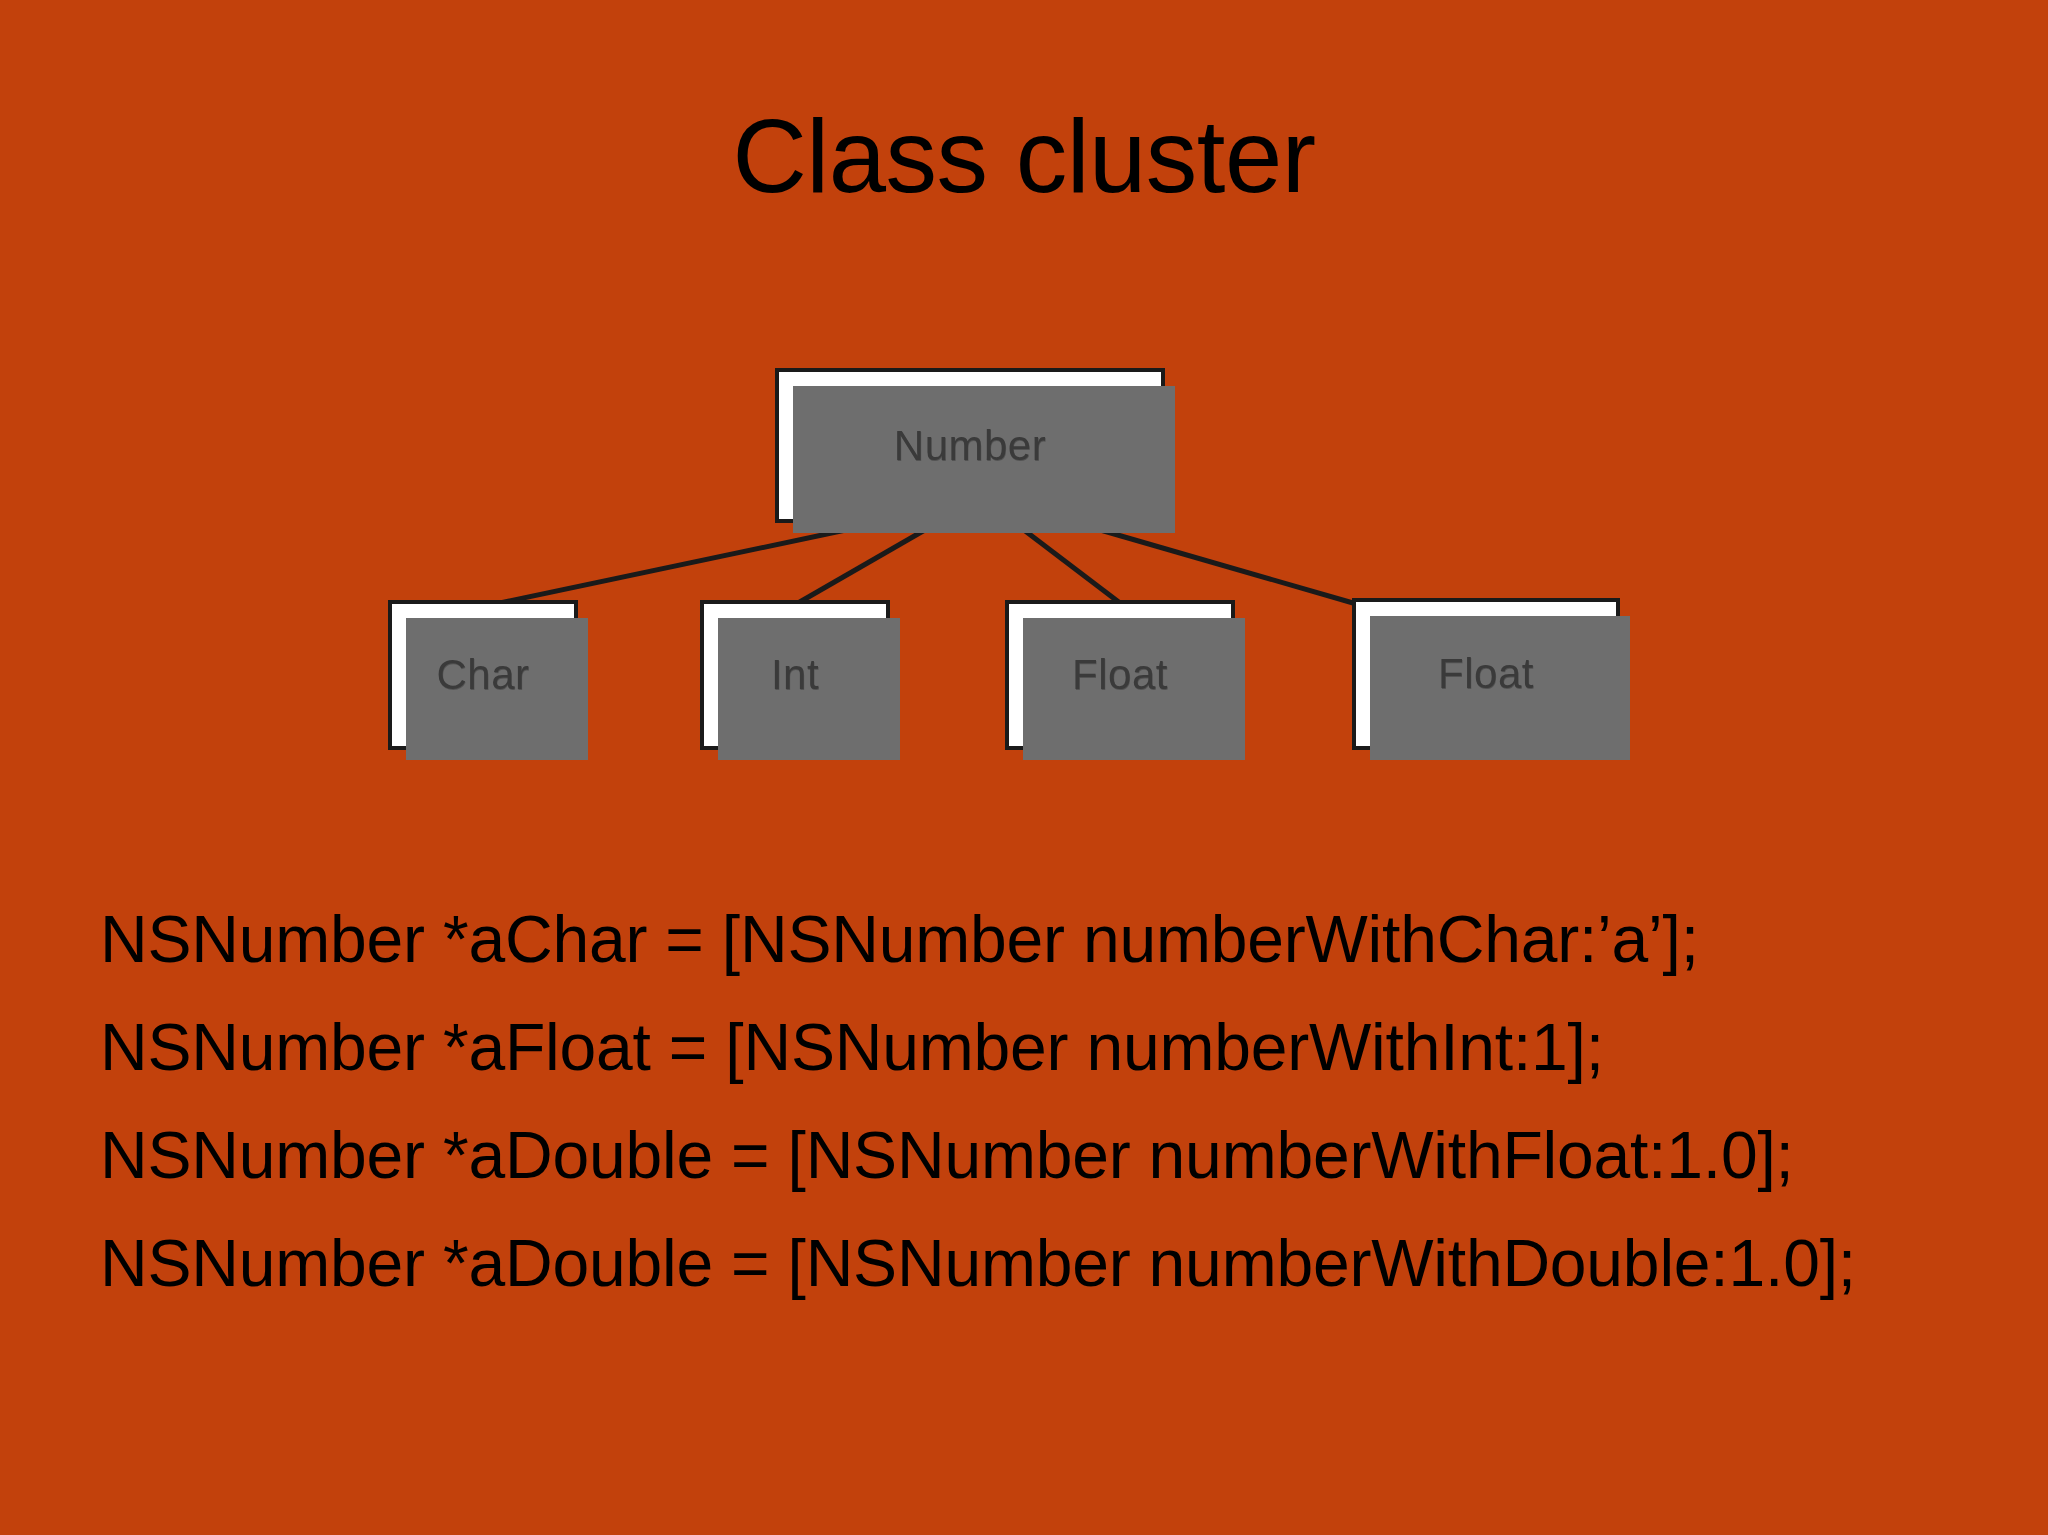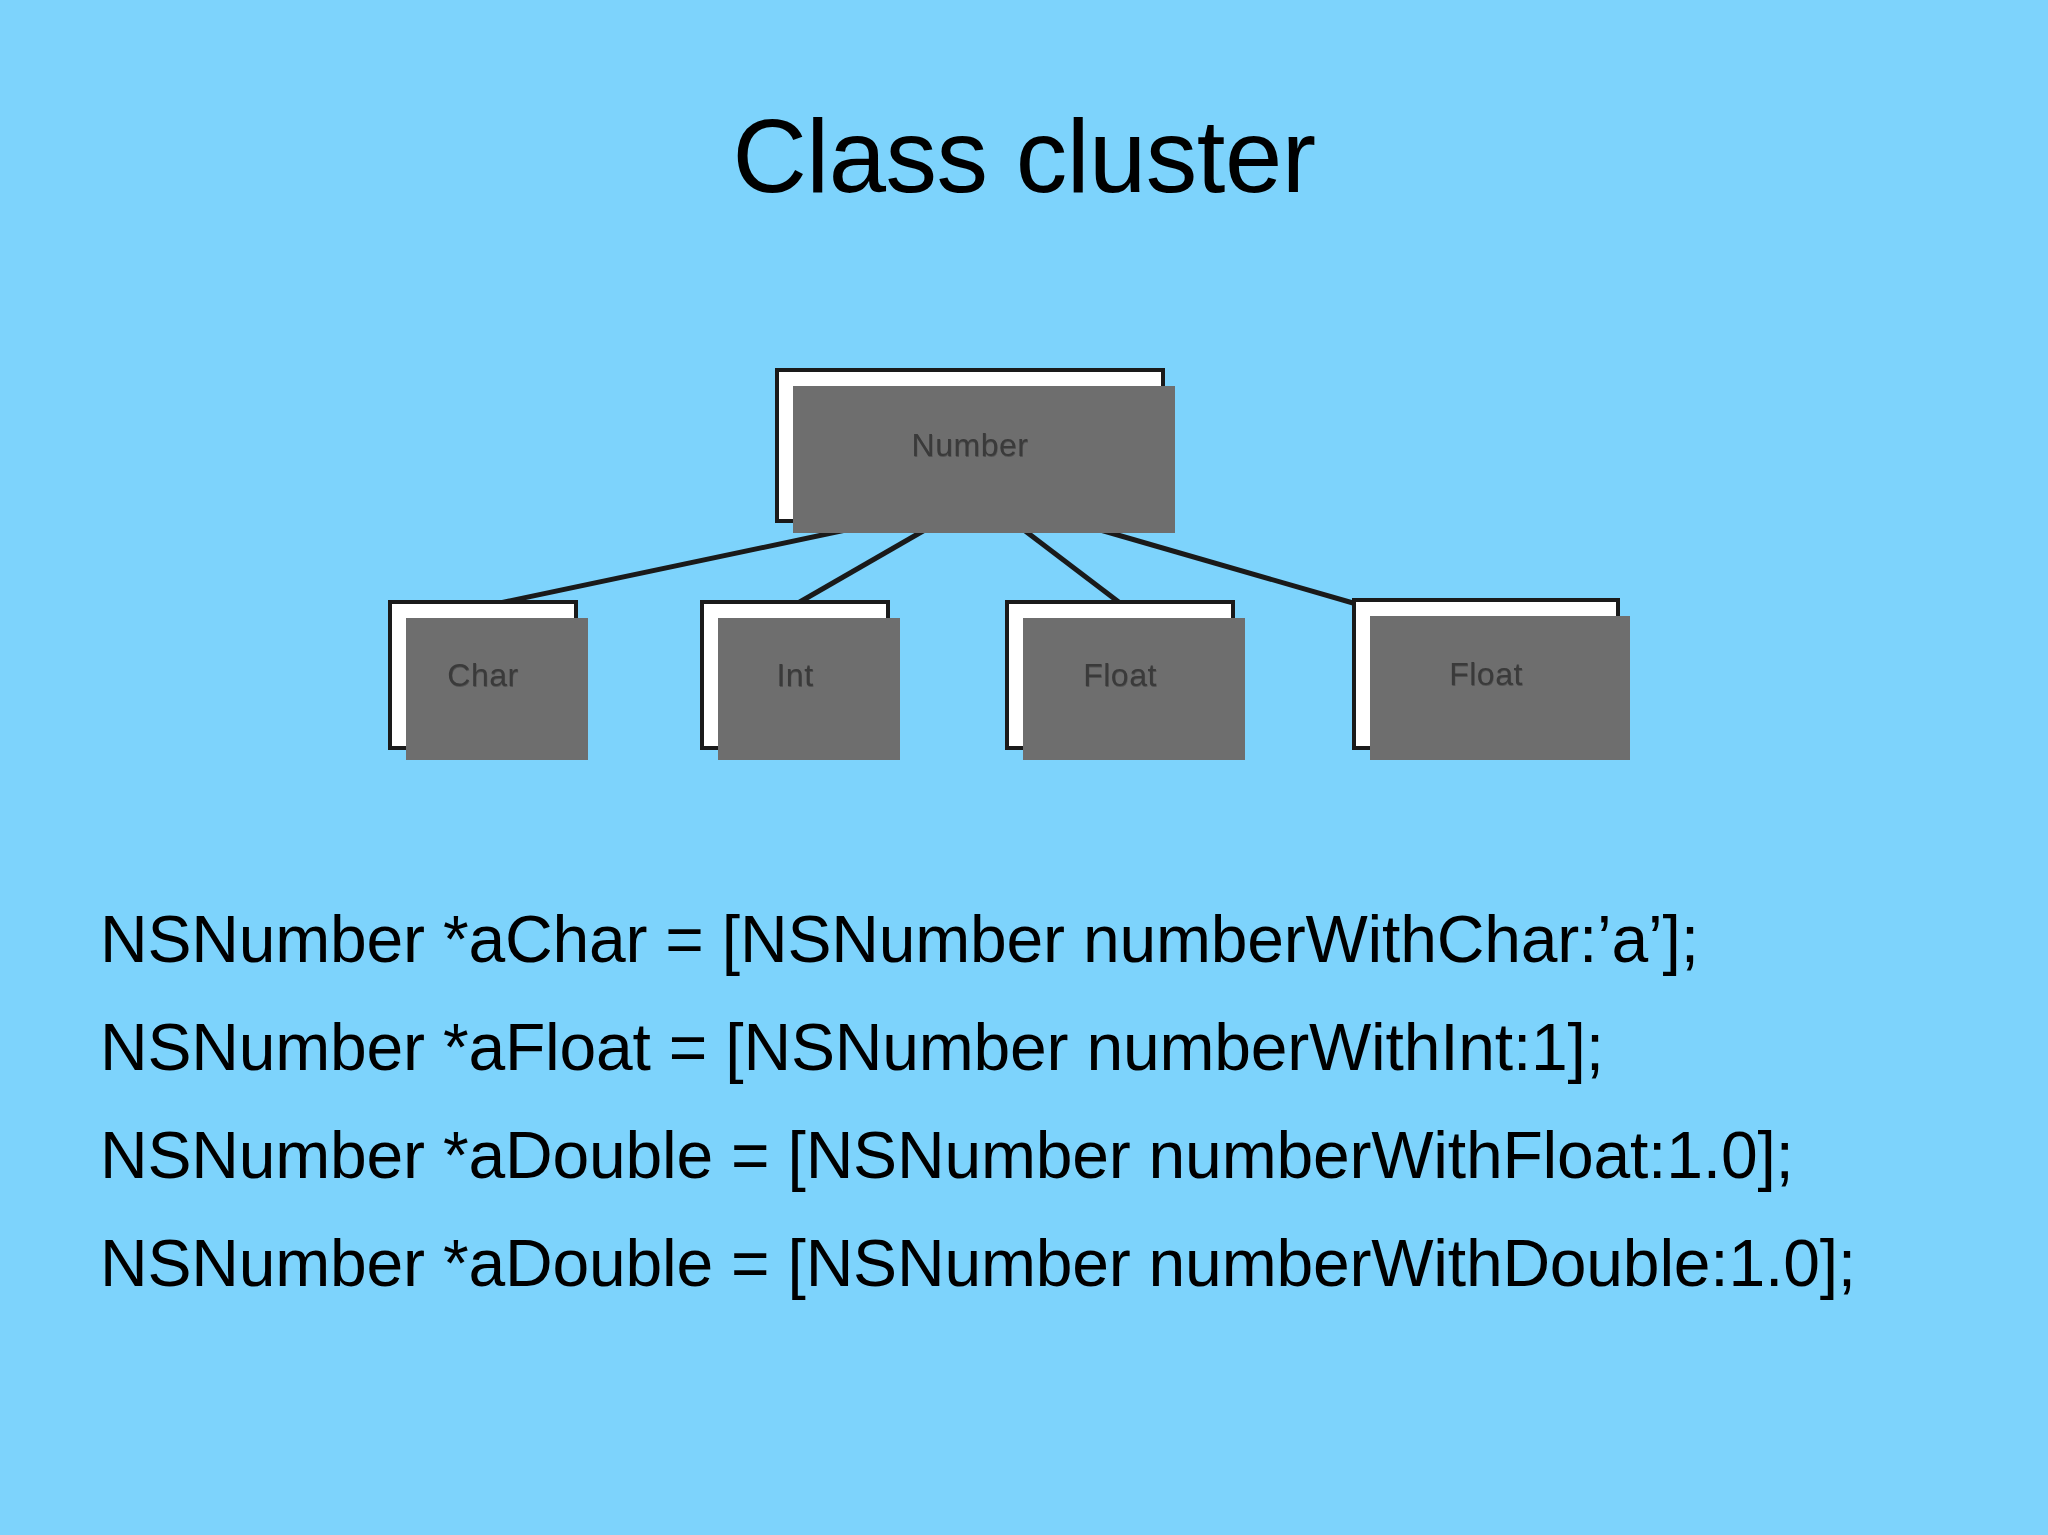--- a/index.html
+++ b/index.html
@@ -12,21 +12,21 @@
     height: 1535px;
     font-family: "Liberation Sans", sans-serif;
     color: #000000;
     overflow: hidden;
     position: relative;
   }
 
   .slide {
     position: absolute;
     inset: 0;
-    background: #7dd3fc;
+    background: #c2410c;
   }
 
   
   .slide-title {
     position: absolute;
     left: 0;
     top: 100px;
     width: 2048px;
     text-align: center;
     font-size: 103px;
@@ -69,21 +69,21 @@
     content: "";
     position: absolute;
     left: 14px;
     top: 14px;
     width: 100%;
     height: 100%;
     background: #6e6e6e;
     z-index: -1;
   }
   .node-label {
-    font-size: 32px;
+    font-size: 42px;
     font-weight: 400;
     color: #3a3a3a;
     letter-spacing: 0.5px;
     white-space: nowrap;
     text-shadow: 0.5px 0.5px 0 rgba(0,0,0,0.25);
   }
 
   .node-number {
     left: 415px;
     top: 13px;

